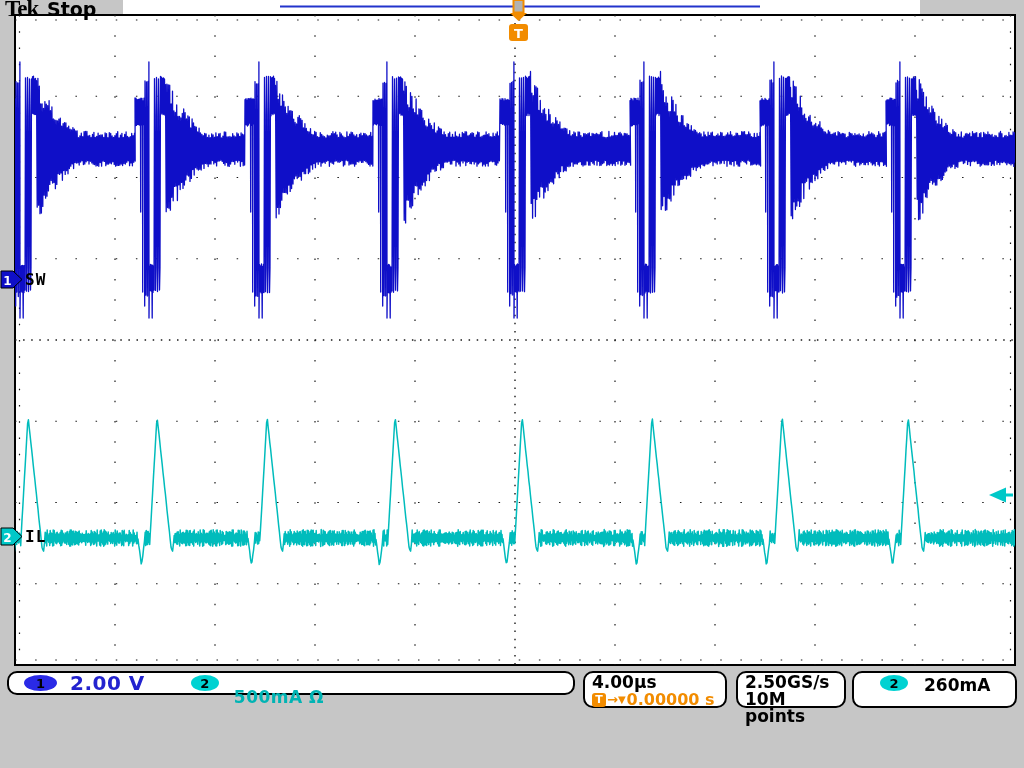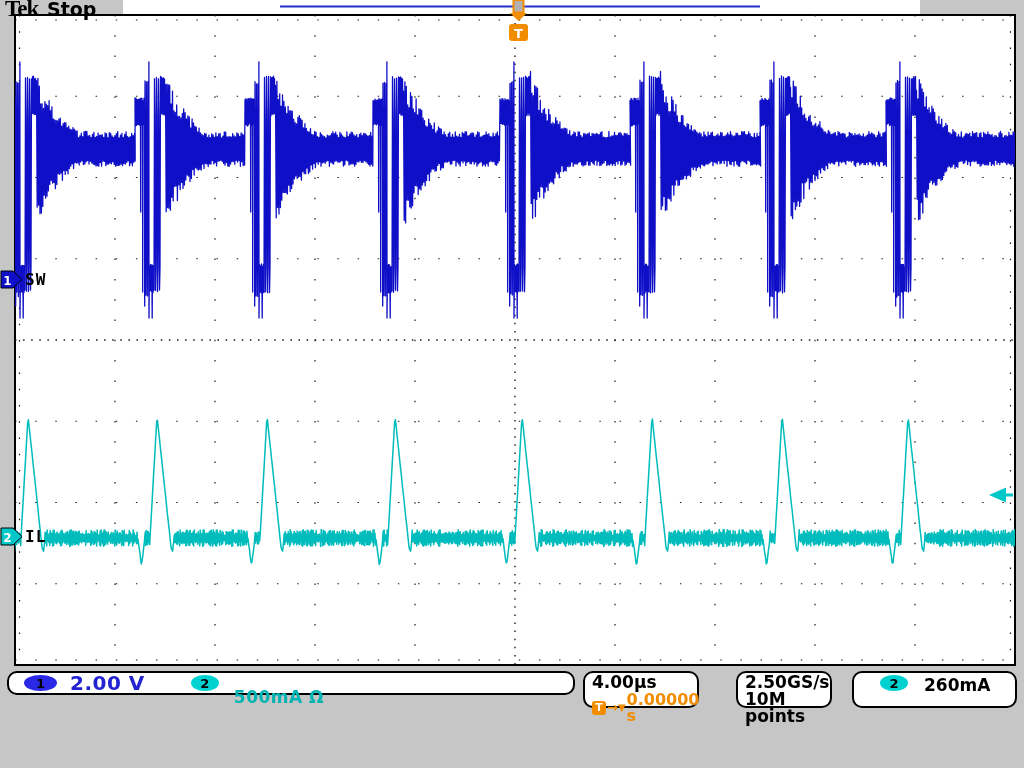--- a/index.html
+++ b/index.html
@@ -15,22 +15,22 @@
   }
   .hdr-status{
     position:absolute;left:47px;top:-2px;
     font-weight:bold;font-size:19px;color:#000;
   }
   .rbox{
     position:absolute;background:#fff;border:2px solid #000;border-radius:10px;
     box-sizing:border-box;font-weight:bold;color:#000;
   }
   .box-ch{left:7px;top:671px;width:568px;height:24px;display:flex;align-items:center;}
-  .box-time{left:583px;top:671px;width:116px;height:37px;padding:1px 0 12px 7px;}
-  .box-acq{left:736px;top:671px;width:96px;height:37px;padding:1px 0 0 7px;font-size:17px;line-height:17px;}
+  .box-time{left:583px;top:671px;width:144px;height:37px;padding:1px 0 12px 7px;}
+  .box-acq{left:736px;top:671px;width:110px;height:37px;padding:1px 0 0 7px;font-size:17px;line-height:17px;}
   .box-trig{left:852px;top:671px;width:165px;height:37px;display:flex;align-items:flex-start;padding-top:2px;}
   .badge{
     display:flex;align-items:center;justify-content:center;
     border-radius:50%;font-size:13px;font-weight:bold;color:#000;flex:0 0 auto;
   }
   .badge-1{width:33px;height:16px;background:#2a2ae6;margin-left:15px;}
   .badge-2{width:28px;height:16px;background:#00d2d2;margin-left:46px;}
   .badge-2t{width:28px;height:16px;background:#00d2d2;margin-left:26px;}
   .scale-1{color:#2323cf;font-size:20px;margin-left:13px;letter-spacing:0.5px;}
   .scale-2{color:#00b4b4;font-size:17px;margin-left:15px;letter-spacing:0.5px;margin-top:28px;}

